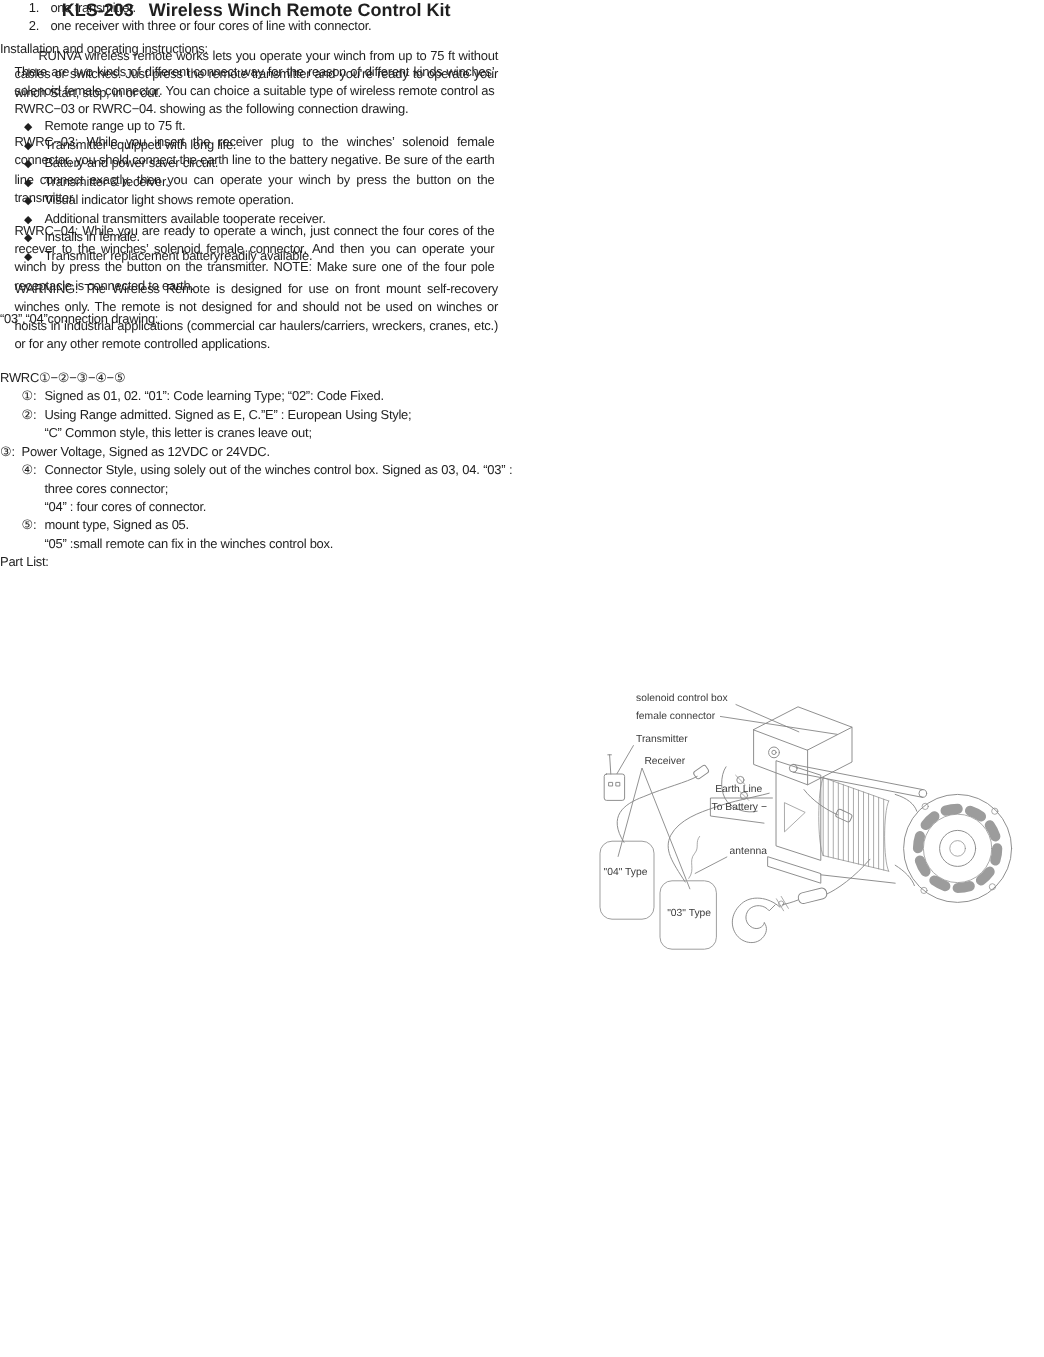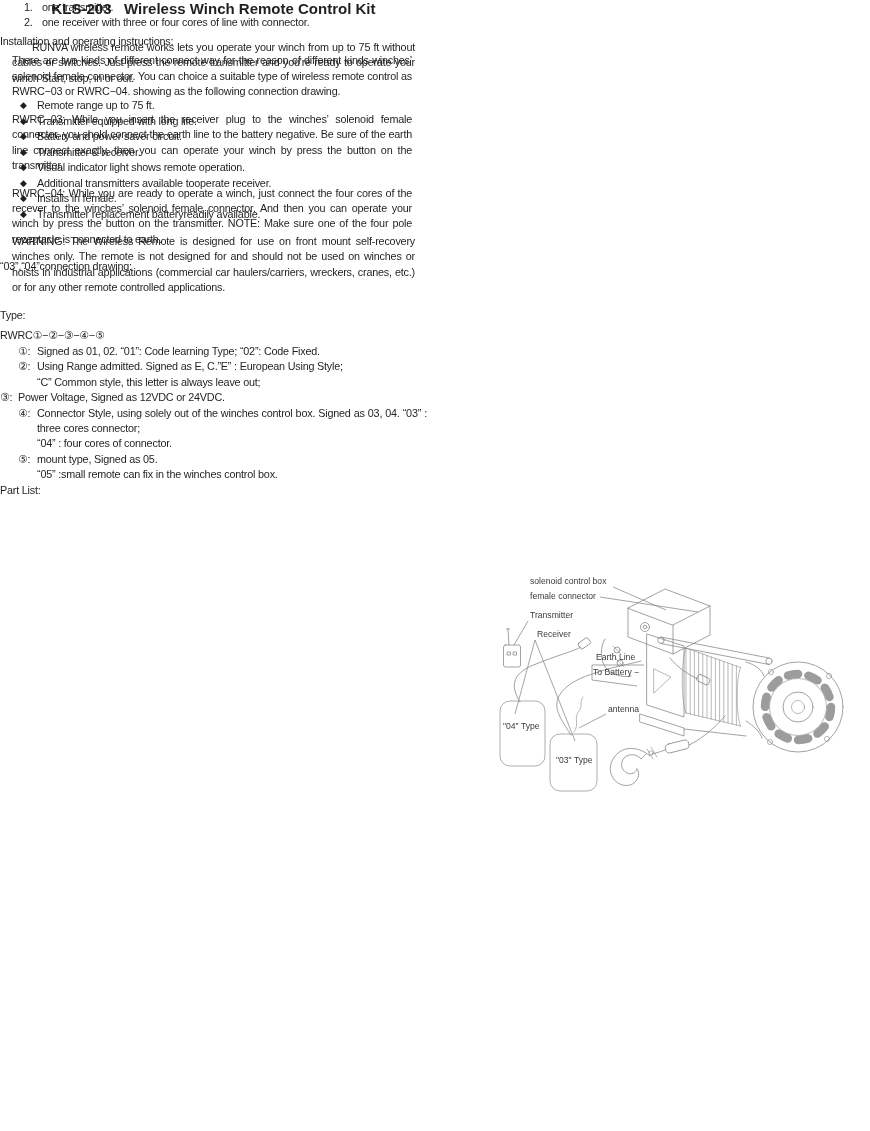--- a/index.html
+++ b/index.html
@@ -96,32 +96,31 @@
           <span>Installs in female.</span>
         </div>
       <div class="feature">
           <span class="diamond">◆</span>
           <span>Transmitter replacement batteryreadily available.</span>
         </div>
     </div>
 
     <p class="para"><span class="bold">WARNING</span><span>: The Wireless Remote is designed for use on front mount self-recovery winches only. The remote is not designed for and should not be used on winches or hoists in industrial applications (commercial car haulers/carriers, wreckers, cranes, etc.) or for any other remote controlled applications.</span></p>
 
-    <p class="type-heading">Type:</p>
     <div class="type-code">RWRC①−②−③−④−⑤</div>
 
     <div>
       <div class="titem">
           <span class="marker">①:</span>
           <div>Signed as 01, 02. “01”: Code learning Type; “02”: Code Fixed.</div>
         </div>
       <div class="titem">
           <span class="marker">②:</span>
           <div>Using Range admitted. Signed as E, C.”E” : European Using Style;</div>
-          <div>“C” Common style, this letter is always leave out;</div>
+          <div>“C” Common style, this letter is cranes leave out;</div>
         </div>
       <div class="titem outdent">
           <span class="marker">③:</span>
           <div>Power Voltage, Signed as 12VDC or 24VDC.</div>
         </div>
       <div class="titem">
           <span class="marker">④:</span>
           <div>Connector Style, using solely out of the winches control box. Signed as 03, 04. “03” : three cores connector;</div>
           <div>“04” : four cores of connector.</div>
         </div>

